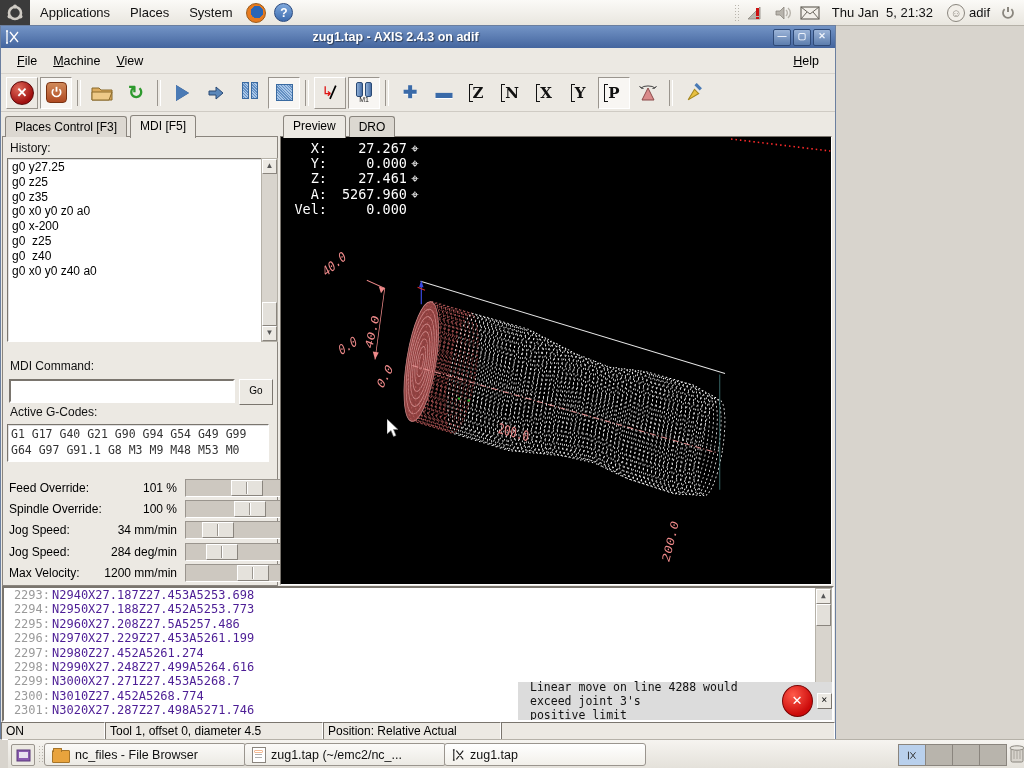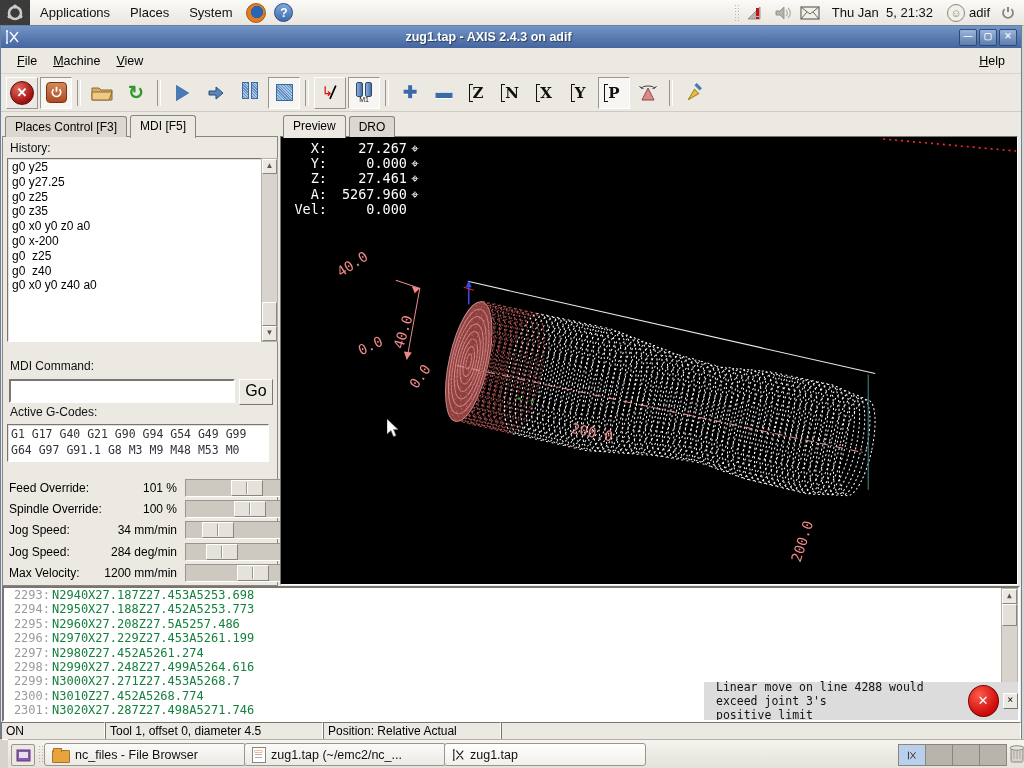--- a/index.html
+++ b/index.html
@@ -13,21 +13,21 @@
   .panel-menu{display:inline-block;padding:0 10px;line-height:25px;}
   .panel-ico{margin:0 4px;display:flex;align-items:center;}
   .ff-ico{width:18px;height:18px;border-radius:50%;background:radial-gradient(circle at 55% 45%,#2a65b5 0 44%,#e77a1e 45% 100%);border:1px solid #9a5a1a;}
   .help-ico{width:17px;height:17px;border-radius:50%;background:linear-gradient(#7fa8dc,#3d6cae);color:#fff;font-weight:bold;font-size:12px;display:flex;align-items:center;justify-content:center;border:1px solid #2a4a80;}
   .spacer{flex:1;}
   .grip{width:6px;height:18px;background-image:radial-gradient(#b8b4ac 1px,transparent 1px);background-size:3px 3px;margin:0 2px;}
   .clock{padding:0 8px;white-space:pre;}
   .user-box{display:flex;align-items:center;gap:4px;padding:0 6px;}
   .face-ico{width:16px;height:16px;border-radius:50%;border:1px solid #8a867e;background:#f2efe9;color:#8a867e;font-size:11px;display:flex;align-items:center;justify-content:center;}
   
-  #win{position:absolute;left:0;top:25px;width:1022px;height:714px;background:#ece9e3;border:1px solid #6b7f9f;box-sizing:border-box;}
+  #win{position:absolute;left:0;top:25px;width:836px;height:714px;background:#ece9e3;border:1px solid #6b7f9f;box-sizing:border-box;}
   #titlebar{height:22px;background:linear-gradient(#7394c6,#44659e);display:flex;align-items:center;padding:0 4px;}
   #title-text{flex:1;text-align:center;color:#fff;font-weight:bold;font-size:12.5px;text-shadow:1px 1px 1px #2a3a55;}
   .tb-btn{width:16px;height:15px;margin-left:2px;border:1px solid #2f4a77;border-radius:2px;
     background:linear-gradient(#9cb4d8,#5d7eae);color:#eef3fb;font-size:9px;line-height:13px;text-align:center;font-weight:bold;}
   
   #menubar{height:25px;display:flex;align-items:center;padding:0 8px;font-size:12.5px;border-bottom:1px solid #d8d4cd;}
   .menu-item{display:inline-block;padding:2px 8px;}
   .menu-item::first-letter{text-decoration:underline;}
   .menu-help{margin-left:auto;}
   
@@ -57,21 +57,21 @@
   .tab.active{background:#ece9e3;padding-bottom:5px;margin-bottom:-1px;}
   .frame{position:absolute;left:1px;right:1px;top:24px;bottom:0;border:1px solid #8a857e;background:#ece9e3;}
   .lbl{position:absolute;font-size:12px;color:#111;}
   .whitebox{position:absolute;background:#fff;border:1px solid;border-color:#7a756e #fff #fff #7a756e;box-shadow:inset 1px 1px 0 rgba(0,0,0,0.12);}
   #history-list{left:4px;top:21px;width:252px;height:180px;font-size:12px;padding:1px 4px;overflow:hidden;}
   .hist-item{white-space:pre;line-height:14.8px;}
   .vscroll{position:absolute;width:15px;background:#d8d4cd;border:1px solid #b5b1a8;}
   .sarrow{position:absolute;left:0;width:13px;height:13px;background:#ece9e3;border:1px solid;border-color:#fff #8a857e #8a857e #fff;font-size:8px;line-height:12px;text-align:center;color:#555;}
   .sthumb{position:absolute;left:0;width:13px;background:#e3e0da;border:1px solid;border-color:#fff #8a857e #8a857e #fff;}
   #mdi-input{position:absolute;left:6px;top:242px;width:216px;height:20px;border:2px solid;border-color:#7a756e #fff #fff #7a756e;background:#fff;font-size:12px;padding:0 3px;}
-  #go-btn{position:absolute;left:236px;top:242px;width:32px;height:24px;background:#ece9e3;border:1px solid;border-color:#fff #7a756e #7a756e #fff;font-size:16px;text-align:center;line-height:22px;}
+  #go-btn{position:absolute;left:236px;top:242px;width:32px;height:24px;background:#ece9e3;border:1px solid;border-color:#fff #7a756e #7a756e #fff;font-size:10px;text-align:center;line-height:22px;}
   #gcodes-box{left:4px;top:287px;width:254px;height:34px;font-family:"DejaVu Sans Mono",monospace;font-size:11.5px;line-height:16px;padding:1px 3px;color:#333;white-space:pre;}
   #sliders{position:absolute;left:2px;right:2px;top:340px;}
   .srow{display:flex;align-items:center;height:21.4px;font-size:12px;}
   .sl-label{flex:0 0 94px;padding-left:4px;}
   .sl-value{flex:0 0 74px;text-align:right;margin-right:8px;white-space:pre;}
   .sl-trough{flex:0 0 96px;height:16px;background:#cdc8c0;border:1px solid;border-color:#9a958e #fff #fff #9a958e;position:relative;}
   .sl-handle{position:absolute;top:0px;width:30px;height:14px;background:#e5e2dc;border:1px solid;border-color:#fff #8a857e #8a857e #fff;}
   .sl-handle::after{content:"";position:absolute;left:14px;top:1px;bottom:1px;border-left:1px solid #9a958e;border-right:1px solid #fff;}
   
   #preview-col{flex:1;position:relative;}
@@ -80,21 +80,21 @@
   #dro{position:absolute;left:2px;top:4px;font-family:"DejaVu Sans Mono",monospace;font-size:13.5px;color:#fff;}
   .dro-row{display:flex;line-height:15.2px;}
   .dro-label{width:44px;text-align:right;white-space:pre;}
   .dro-value{width:80px;text-align:right;white-space:pre;}
   .dro-home{width:16px;text-align:center;font-size:13px;}
   
   #gcode-area{position:relative;height:132px;margin:0 1px;background:#fff;border:2px solid;border-color:#7a756e #fff #fff #7a756e;
     font-family:"DejaVu Sans Mono",monospace;font-size:12px;overflow:hidden;}
   .gl{line-height:14.4px;white-space:pre;}
   .gn{display:inline-block;width:46px;text-align:right;margin-right:2px;color:#9a9a9a;}
-  .gt{color:#15803d;}
+  .gt{color:#4c1d95;}
   #gscroll{right:0;top:0;bottom:0;}
   
   #notif{position:absolute;right:0;bottom:0;width:314px;height:38px;background:#dcdcdc;display:flex;align-items:center;font-size:11.5px;color:#111;}
   #notif-text{width:262px;padding-left:12px;line-height:14px;}
   .err-circle{width:30px;height:30px;border-radius:50%;background:radial-gradient(circle at 35% 30%,#ff5a4a,#cc0a0a 70%);border:1px solid #7a0505;color:#fff;font-weight:bold;font-size:16px;line-height:28px;text-align:center;}
   .notif-close{width:14px;height:14px;margin-left:4px;background:#ece9e3;border:1px solid;border-color:#fff #7a756e #7a756e #fff;font-size:10px;line-height:12px;text-align:center;color:#111;}
   
   #statusbar{height:18px;display:flex;font-size:12px;}
   .scell{border:1px solid;border-color:#7a756e #fff #fff #7a756e;background:#ece9e3;padding:0 4px;line-height:16px;white-space:nowrap;overflow:hidden;}
   
@@ -280,21 +280,20 @@
     <div id="main">
 
       <div id="left-col">
         <div class="tabrow">
           <span class="tab">Places Control [F3]</span>
           <span class="tab active">MDI [F5]</span>
         </div>
         <div class="frame">
           <span class="lbl" style="left:7px;top:4px;">History:</span>
           <div class="whitebox" id="history-list">
-            <div class="hist-item">g0 y25</div>
             <div class="hist-item">g0 y27.25</div>
             <div class="hist-item">g0 z25</div>
             <div class="hist-item">g0 z35</div>
             <div class="hist-item">g0 x0 y0 z0 a0</div>
             <div class="hist-item">g0 x-200</div>
             <div class="hist-item">g0  z25</div>
             <div class="hist-item">g0  z40</div>
             <div class="hist-item">g0 x0 y0 z40 a0</div>
           </div>
           <div class="vscroll" style="left:258px;top:21px;height:182px;">

